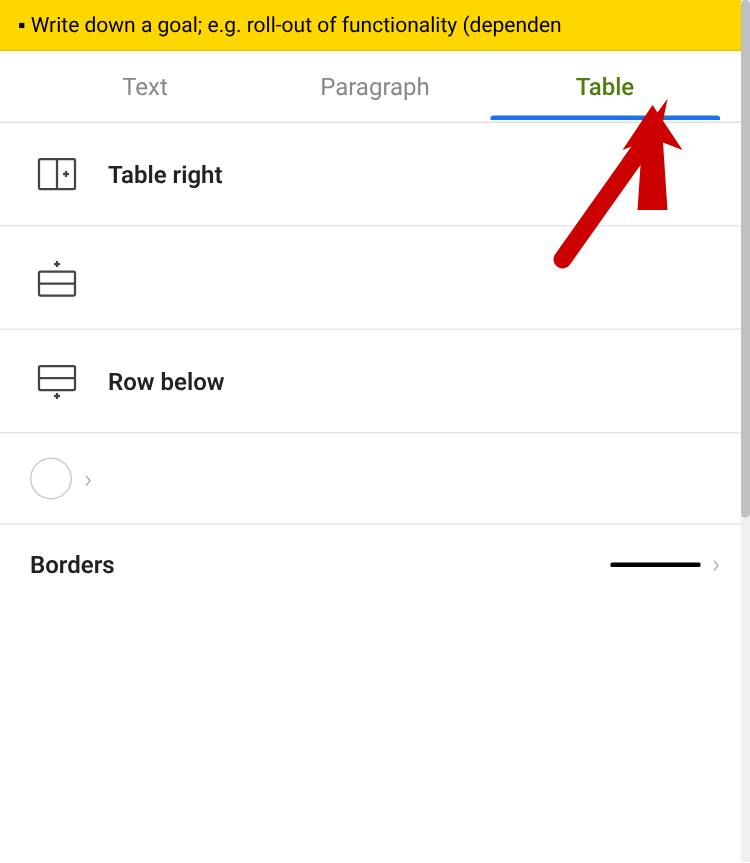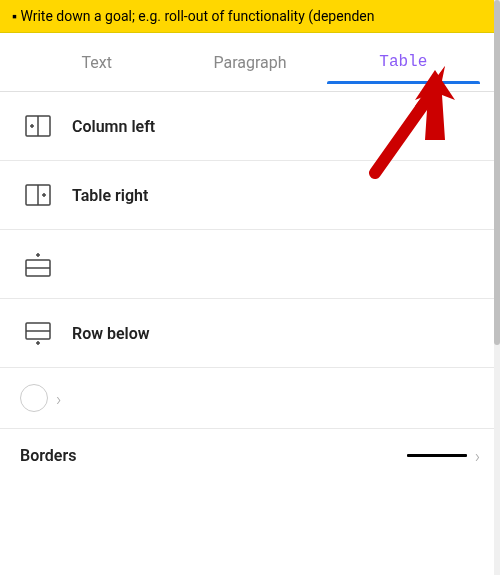--- a/index.html
+++ b/index.html
@@ -26,38 +26,37 @@
       white-space: nowrap;
       overflow: hidden;
       border-bottom: 1px solid #e0c800;
     }
 
     .tab-bar {
       display: flex;
       align-items: center;
       border-bottom: 1px solid #e0e0e0;
       padding: 0 20px;
-      height: 59px;
+      height: 48px;
       position: relative;
     }
 
     .tab-item {
       flex: 1;
       text-align: center;
       padding: 12px 0;
       font-size: 16px;
       color: #888;
       cursor: pointer;
       position: relative;
     }
 
     .tab-item.active {
-      color: #8b5cf6;
+      color: #4d7c0f;
       font-weight: 500;
-      font-family: Liberation Mono, monospace;
     }
 
     .tab-item.active::after {
       content: '';
       position: absolute;
       bottom: -1px;
       left: 0;
       right: 0;
       height: 3px;
       background: #1a73e8;
@@ -208,39 +207,27 @@
     <polygon points="95,8 70,45 82,40" fill="#cc0000"></polygon>
 
     <line x1="76" y1="43" x2="25" y2="115" stroke="#cc0000" stroke-width="12" stroke-linecap="round"></line>
 
     <polygon points="95,8 65,48 88,42" fill="#cc0000"></polygon>
   </svg>
 </div>
 
 <div class="menu-list">
 
+
   <div class="menu-item">
     <div class="menu-icon">
       <svg class="icon-svg" viewBox="0 0 28 28" fill="none" xmlns="http://www.w3.org/2000/svg">
         <rect x="2" y="4" width="24" height="20" rx="1" stroke="#444" stroke-width="1.5" fill="none"></rect>
         <line x1="14" y1="4" x2="14" y2="24" stroke="#444" stroke-width="1.5"></line>
 
-        <line x1="8" y1="12" x2="8" y2="16" stroke="#444" stroke-width="1.5"></line>
-        <line x1="6" y1="14" x2="10" y2="14" stroke="#444" stroke-width="1.5"></line>
-      </svg>
-    </div>
-    <span class="menu-label">Column left</span>
-  </div>
-
-  <div class="menu-item">
-    <div class="menu-icon">
-      <svg class="icon-svg" viewBox="0 0 28 28" fill="none" xmlns="http://www.w3.org/2000/svg">
-        <rect x="2" y="4" width="24" height="20" rx="1" stroke="#444" stroke-width="1.5" fill="none"></rect>
-        <line x1="14" y1="4" x2="14" y2="24" stroke="#444" stroke-width="1.5"></line>
-
         <line x1="20" y1="12" x2="20" y2="16" stroke="#444" stroke-width="1.5"></line>
         <line x1="18" y1="14" x2="22" y2="14" stroke="#444" stroke-width="1.5"></line>
       </svg>
     </div>
     <span class="menu-label">Table right</span>
   </div>
 
   <div class="menu-item">
     <div class="menu-icon">
       <svg class="icon-svg" viewBox="0 0 28 28" fill="none" xmlns="http://www.w3.org/2000/svg">

